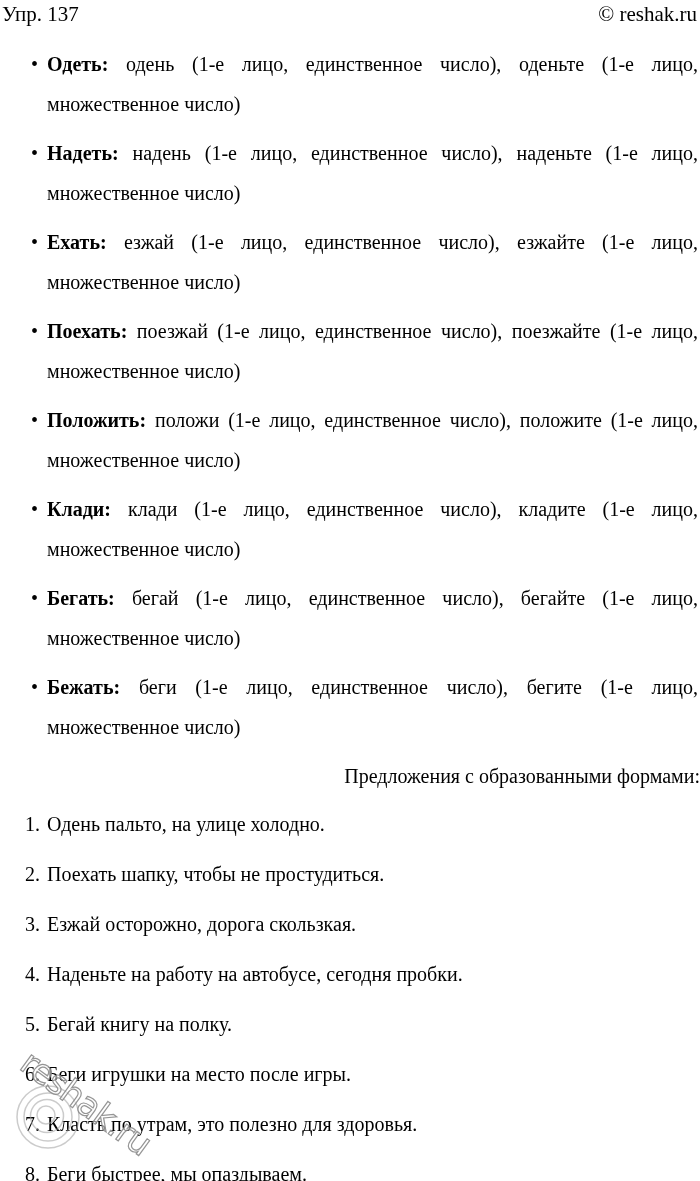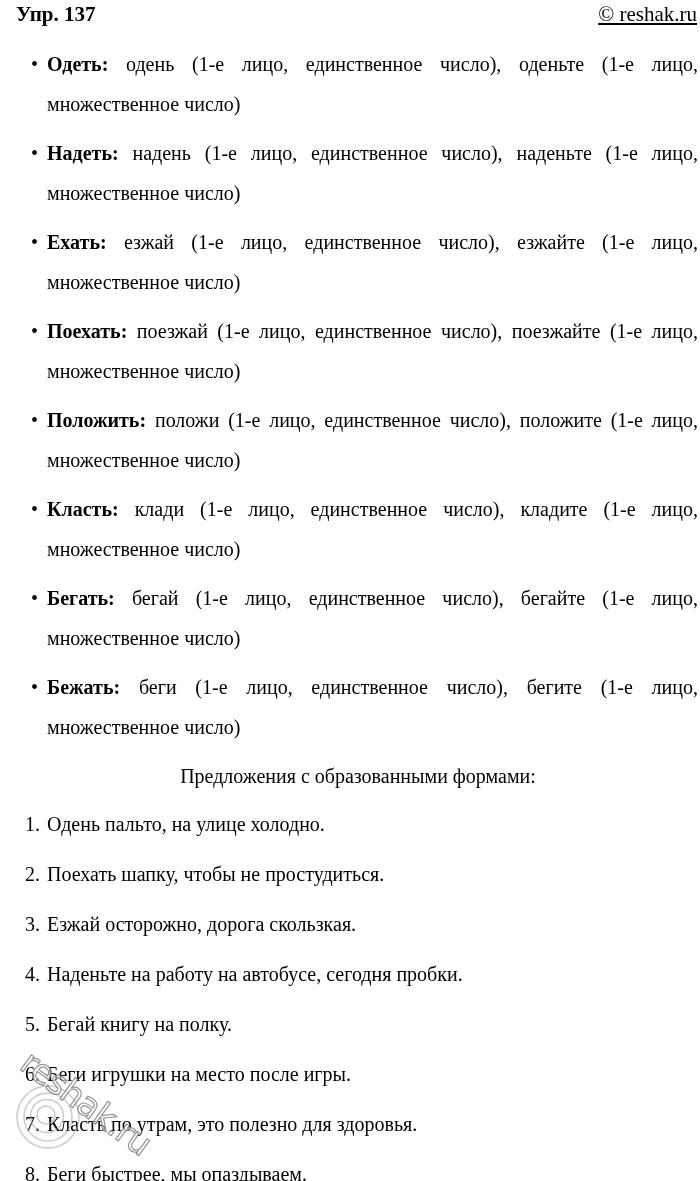--- a/index.html
+++ b/index.html
@@ -13,43 +13,43 @@
     overflow: hidden;
   }
   .header {
     display: flex;
     justify-content: space-between;
     align-items: flex-start;
     padding: 2px 3px 0 2px;
     font-size: 21px;
     line-height: 24px;
   }
-  .exercise-title { font-weight: bold; margin-left: 14px; }
-  .copyright { font-weight: normal; text-decoration: underline; }
+  .exercise-title { font-weight: normal; }
+  .copyright { font-weight: normal; }
 
   .bullet-list { margin-top: 18px; }
   .b-item {
     position: relative;
     padding-left: 47px;
     padding-right: 2px;
     margin-bottom: 9px;
     line-height: 40px;
     text-align: justify;
   }
   .b-item .dot {
     position: absolute;
     left: 31px; top: 0;
     line-height: 40px;
   }
   .b-item b { font-weight: bold; margin-top: 32px; }
 
   .intro {
     line-height: 40px;
     padding-left: 16px;
-    text-align: center;
+    text-align: right;
   }
 
   .num-list { margin-top: 8px; }
   .n-item {
     position: relative;
     padding-left: 47px;
     margin-bottom: 10px;
     line-height: 40px;
     text-align: left;
   }
@@ -111,21 +111,21 @@
     <b>Поехать:</b>
     <span>поезжай (1-е лицо, единственное число), поезжайте (1-е лицо, множественное число)</span>
   </div>
   <div class="b-item">
     <span class="dot">•</span>
     <b>Положить:</b>
     <span>положи (1-е лицо, единственное число), положите (1-е лицо, множественное число)</span>
   </div>
   <div class="b-item">
     <span class="dot">•</span>
-    <b>Класть:</b>
+    <b>Клади:</b>
     <span>клади (1-е лицо, единственное число), кладите (1-е лицо, множественное число)</span>
   </div>
   <div class="b-item">
     <span class="dot">•</span>
     <b>Бегать:</b>
     <span>бегай (1-е лицо, единственное число), бегайте (1-е лицо, множественное число)</span>
   </div>
   <div class="b-item">
     <span class="dot">•</span>
     <b>Бежать:</b>

